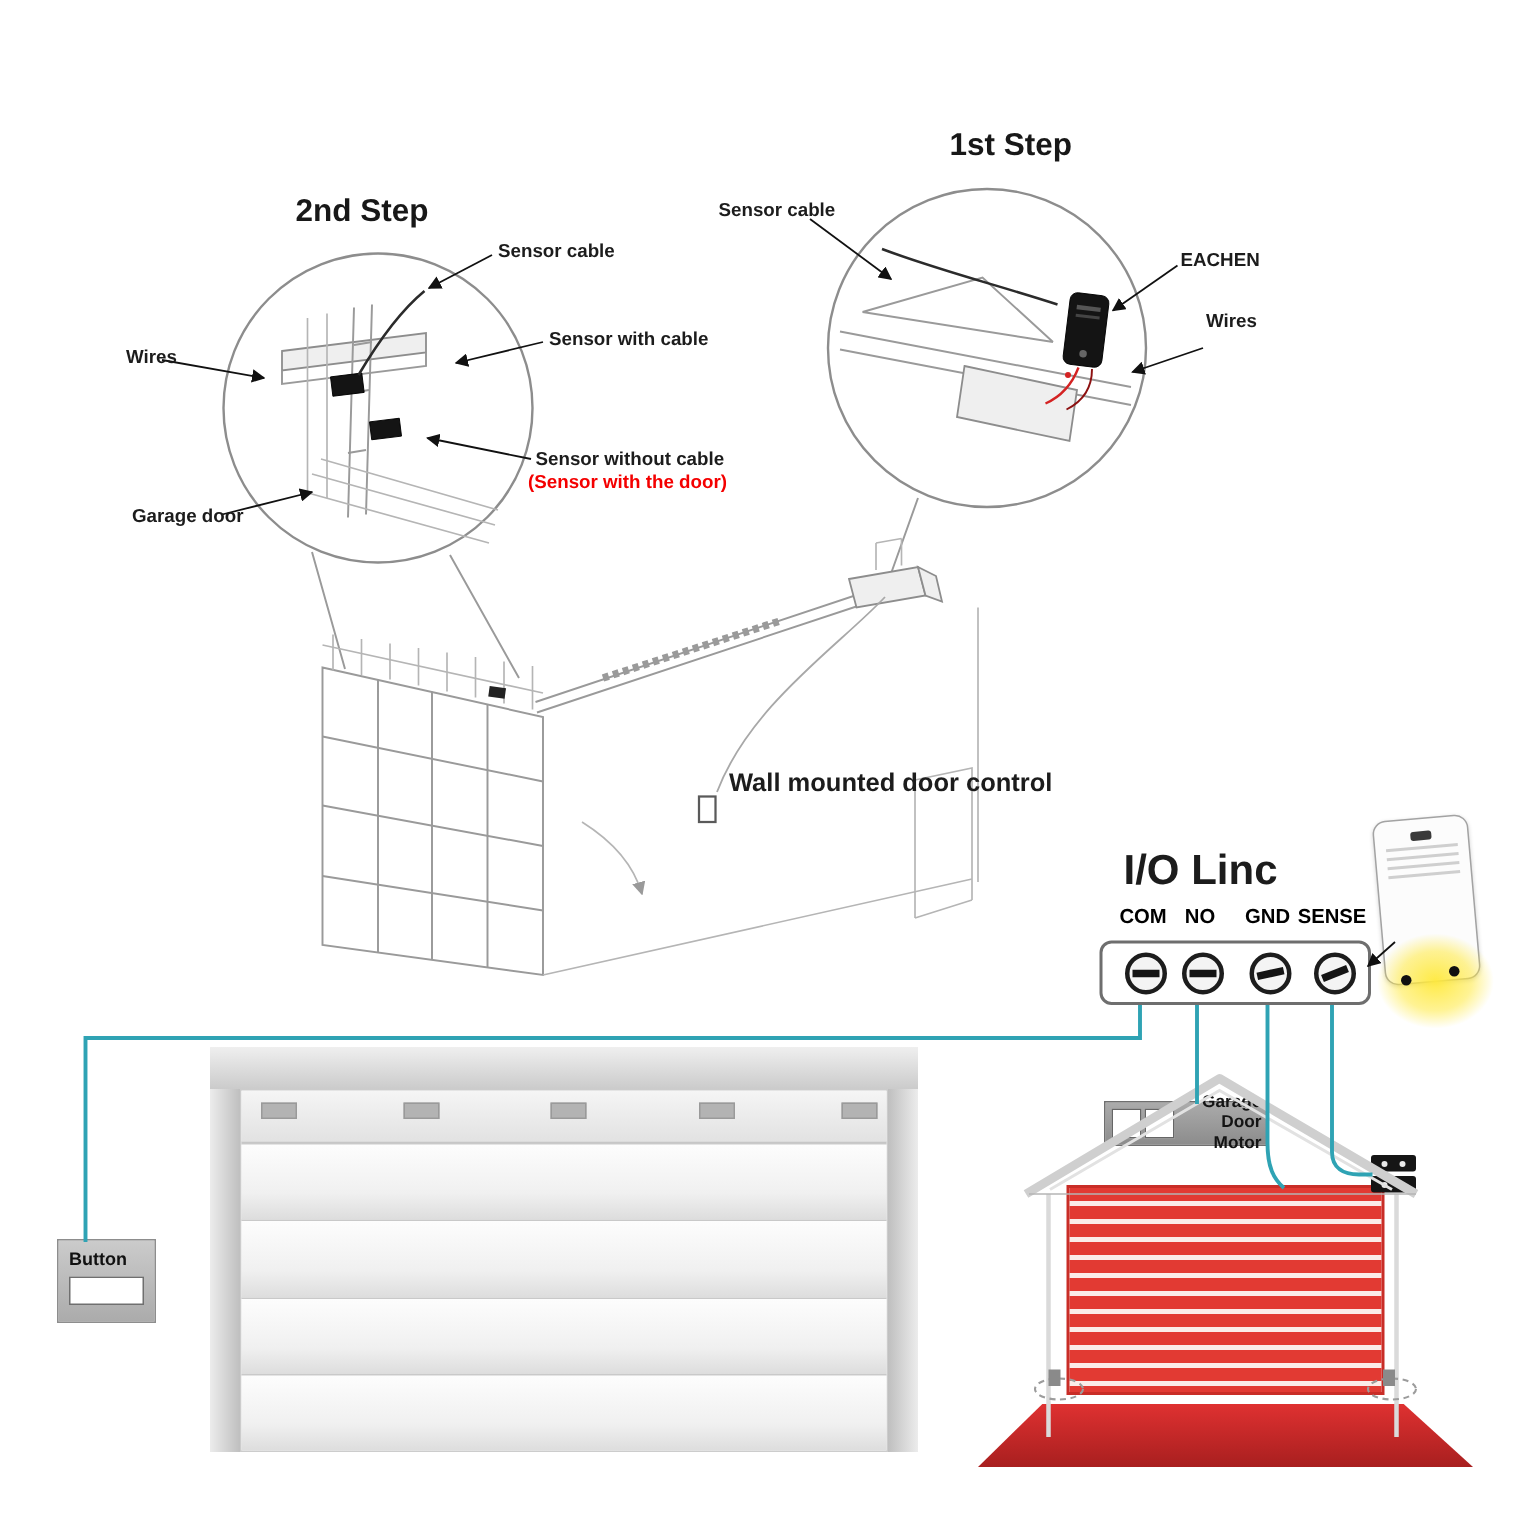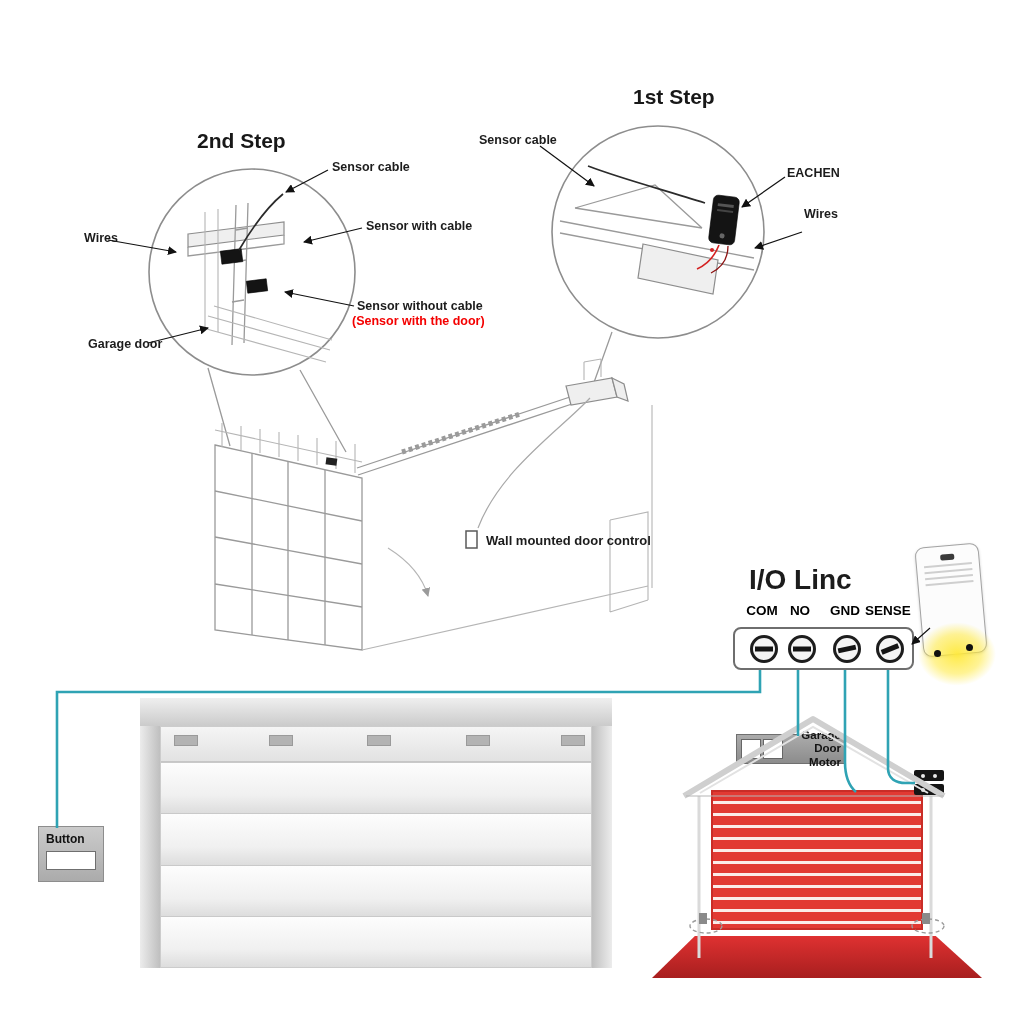--- a/index.html
+++ b/index.html
@@ -190,21 +190,21 @@
   <div class="lbl" style="left:366px;top:219px;">Sensor with cable</div>
   <div class="lbl" style="left:84px;top:231px;">Wires</div>
   <div class="lbl" style="left:357px;top:299px;">Sensor without cable</div>
   <div class="lbl red" style="left:352px;top:314px;">(Sensor with the door)</div>
   <div class="lbl" style="left:88px;top:337px;">Garage door</div>
 
   <div class="lbl" style="left:479px;top:133px;">Sensor cable</div>
   <div class="lbl" style="left:787px;top:166px;">EACHEN</div>
   <div class="lbl" style="left:804px;top:207px;">Wires</div>
 
-  <div class="lbl" style="left:486px;top:533px;font-weight:600;font-size:13px;">Wall mounted door control</div>
+  <div class="lbl" style="left:486px;top:512px;font-weight:600;font-size:17px;">Wall mounted door control</div>
 
   <div class="iolinc">I/O Linc</div>
   <div class="tlbl" style="left:762px;">COM</div>
   <div class="tlbl" style="left:800px;">NO</div>
   <div class="tlbl" style="left:845px;">GND</div>
   <div class="tlbl" style="left:888px;">SENSE</div>
 
   <div class="io-strip">
     <div class="screw" style="left:15px;--rot:0deg;"></div>
     <div class="screw" style="left:53px;--rot:0deg;"></div>

